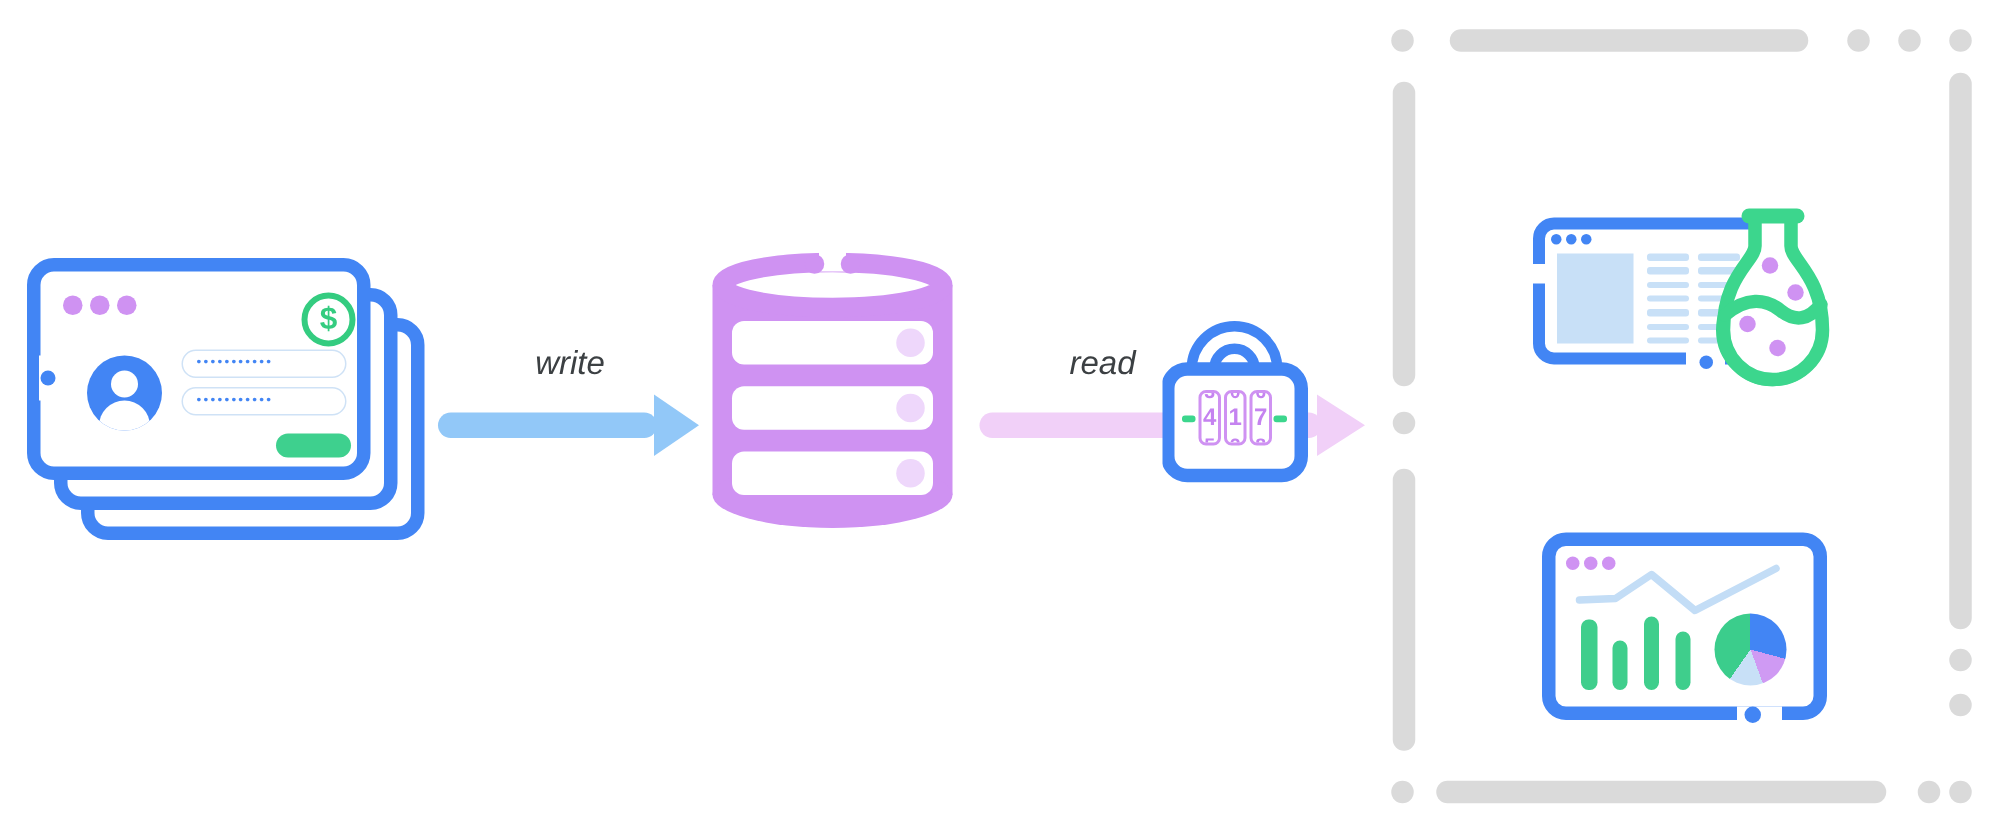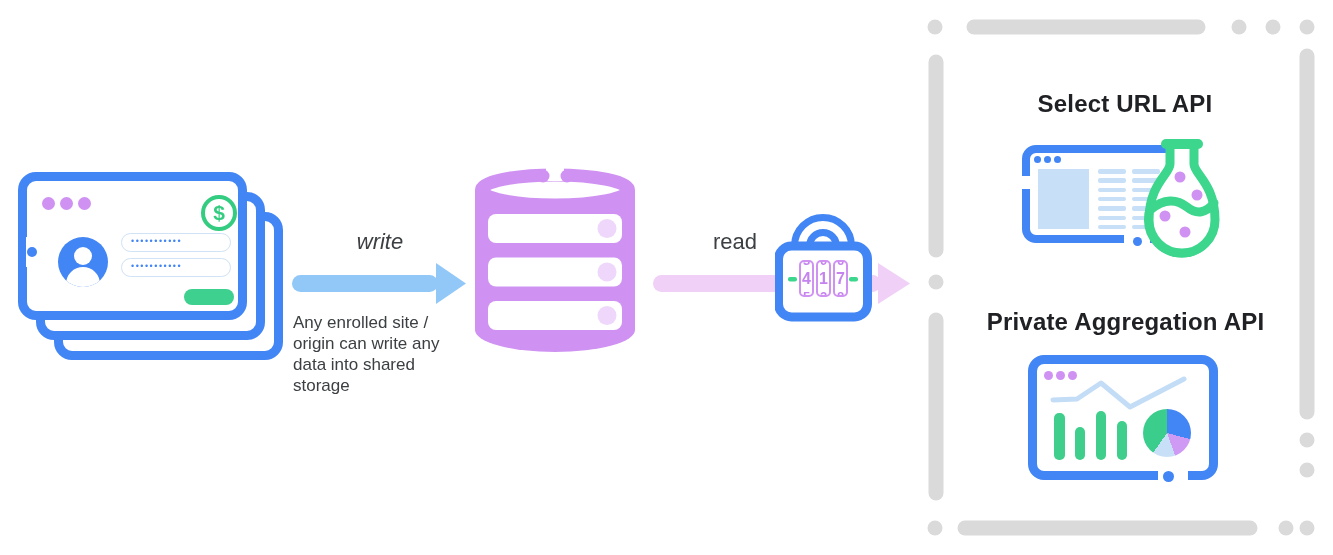--- a/index.html
+++ b/index.html
@@ -80,41 +80,37 @@
       <div class="notch-cover" style="left:-1px;top:56px;width:11px;height:30px;"></div>
       <div class="notch-dot" style="left:0;top:66px;width:10px;height:10px;"></div>
     </div>
   </div>
 
   <div class="flow-label" style="left:290px;top:229px;width:180px;font-style:italic;">write</div>
   <svg class="abs" style="left:288px;top:258px;" width="185" height="52">
     <rect x="4" y="17" width="146" height="17" rx="8.5" fill="#92c8f8"></rect>
     <polygon points="148,5 178,25.5 148,46" fill="#92c8f8"></polygon>
   </svg>
-  <div class="flow-desc" style="left:293px;top:312px;width:185px;">Any enrolled site /
-origin can write any
-data into shared
-storage</div>
 
   <svg class="abs" style="left:470px;top:160px;" width="180" height="205">
     <rect x="5" y="30" width="160" height="140" fill="#cf92f2"></rect>
     <ellipse cx="85" cy="170" rx="80" ry="22" fill="#cf92f2"></ellipse>
     <ellipse cx="85" cy="30" rx="73.5" ry="15" fill="#ffffff" stroke="#cf92f2" stroke-width="13"></ellipse>
     <rect x="76" y="6" width="18" height="15" fill="#ffffff"></rect>
     <circle cx="73" cy="16" r="6.5" fill="#cf92f2"></circle>
     <circle cx="97" cy="16" r="6.5" fill="#cf92f2"></circle>
     <rect x="18" y="54" width="134" height="29" rx="8" fill="#ffffff"></rect>
     <rect x="18" y="97.5" width="134" height="29" rx="8" fill="#ffffff"></rect>
     <rect x="18" y="141" width="134" height="29" rx="8" fill="#ffffff"></rect>
     <circle cx="137" cy="68.5" r="9.5" fill="#eed7fb"></circle>
     <circle cx="137" cy="112" r="9.5" fill="#eed7fb"></circle>
     <circle cx="137" cy="155.5" r="9.5" fill="#eed7fb"></circle>
   </svg>
 
-  <div class="flow-label" style="left:650px;top:229px;width:170px;">read</div>
+  <div class="flow-label" style="left:650px;top:229px;width:170px;font-style:italic;">read</div>
   <svg class="abs" style="left:648px;top:258px;" width="275" height="52">
     <rect x="5" y="17" width="228" height="17" rx="8.5" fill="#f1d0f8"></rect>
     <polygon points="230,5 262,25.5 230,46" fill="#f1d0f8"></polygon>
   </svg>
 
   <div class="abs" style="left:775px;top:200px;width:100px;height:122px;">
     <svg width="100" height="122" style="position:absolute;left:0;top:0;">
       <path d="M27,58 v-12 a21,21 0 0 1 42,0 v12" fill="none" stroke="#4285f4" stroke-width="22"></path>
       <path d="M27,58 v-12 a21,21 0 0 1 42,0 v12" fill="none" stroke="#ffffff" stroke-width="8"></path>
       <rect x="3.5" y="46" width="89" height="71" rx="13" fill="#ffffff" stroke="#4285f4" stroke-width="9"></rect>
@@ -155,21 +151,20 @@
     </g>
     <g stroke="#dadada" stroke-width="15" stroke-linecap="round">
       <line x1="49" y1="12" x2="273" y2="12"></line>
       <line x1="11" y1="47" x2="11" y2="235"></line>
       <line x1="11" y1="305" x2="11" y2="478"></line>
       <line x1="382" y1="41" x2="382" y2="397"></line>
       <line x1="40" y1="513" x2="325" y2="513"></line>
     </g>
   </svg>
 
-  <div class="section-title" style="left:1000px;top:90px;width:250px;">Select URL API</div>
   <div class="abs" style="left:1015px;top:130px;width:230px;height:130px;">
     <div class="api-window" style="left:7px;top:15px;width:165px;height:98px;border-radius:14px;"></div>
     <div class="blue-dot" style="left:18.5px;top:25.5px;width:7px;height:7px;"></div>
     <div class="blue-dot" style="left:28.5px;top:25.5px;width:7px;height:7px;"></div>
     <div class="blue-dot" style="left:38.5px;top:25.5px;width:7px;height:7px;"></div>
     <div class="pale-rect" style="left:23px;top:39px;width:51px;height:60px;"></div>
     <div class="pale-line" style="left:83px;top:39px;"></div>
     <div class="pale-line" style="left:83px;top:48.3px;"></div>
     <div class="pale-line" style="left:83px;top:57.6px;"></div>
     <div class="pale-line" style="left:83px;top:66.9px;"></div>
@@ -191,21 +186,20 @@
       <path d="M40,16 L40,34 C40,44 19,54 19,90 A33,33 0 0 0 85,90 C85,54 64,44 64,34 L64,16" fill="#ffffff" stroke="#3cd68d" stroke-width="9" stroke-linejoin="round"></path>
       <rect x="31" y="9" width="42" height="10" rx="5" fill="#3cd68d"></rect>
       <path d="M20,80 C34,68 47,69 57,77 C67,85 76,83 84,73" fill="none" stroke="#3cd68d" stroke-width="9" stroke-linecap="round"></path>
       <circle cx="50" cy="47" r="5.5" fill="#cf92f2"></circle>
       <circle cx="67" cy="65" r="5.5" fill="#cf92f2"></circle>
       <circle cx="35" cy="86" r="5.5" fill="#cf92f2"></circle>
       <circle cx="55" cy="102" r="5.5" fill="#cf92f2"></circle>
     </svg>
   </div>
 
-  <div class="section-title" style="left:958px;top:308px;width:335px;">Private Aggregation API</div>
   <div class="abs" style="left:1028px;top:355px;width:190px;height:125px;">
     <div class="api-window" style="left:0;top:0;width:190px;height:125px;border-width:9px;border-radius:16px;"></div>
     <div class="purple-dot" style="left:15.5px;top:15.5px;width:9px;height:9px;"></div>
     <div class="purple-dot" style="left:27.5px;top:15.5px;width:9px;height:9px;"></div>
     <div class="purple-dot" style="left:39.5px;top:15.5px;width:9px;height:9px;"></div>
     <svg style="position:absolute;left:0;top:0;" width="190" height="125">
       <polyline points="25,45 49,44 73,28 102,52 156,24" fill="none" stroke="#c3ddf6" stroke-width="5" stroke-linecap="round" stroke-linejoin="round"></polyline>
     </svg>
     <div class="bar" style="left:26px;top:58px;width:11px;height:47px;"></div>
     <div class="bar" style="left:47px;top:72px;height:33px;"></div>

